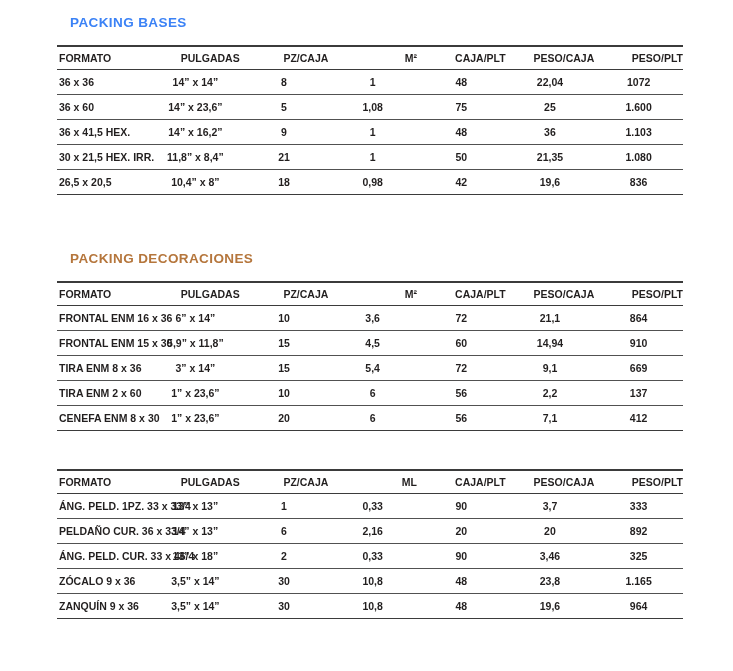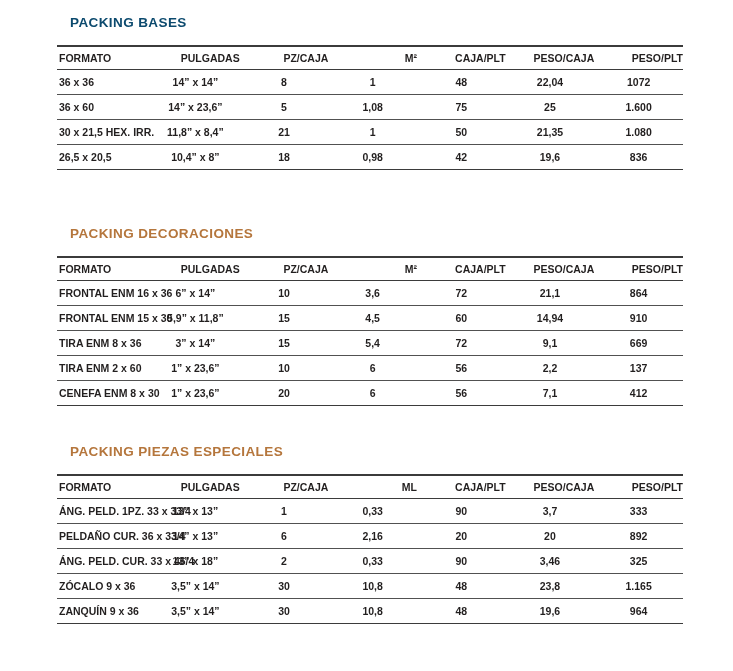--- a/index.html
+++ b/index.html
@@ -61,21 +61,21 @@
     text-align: left;
     padding-left: 2px;
   }
 </style>
 </head>
 <body style="color: rgb(34, 31, 31); background: rgb(255, 255, 255);">
 
 <div class="content">
 
   <section class="packing-section s1">
-    <h2 class="section-title" style="color: #0c4a6e;">PACKING BASES</h2>
+    <h2 class="section-title" style="color: #3b82f6;">PACKING BASES</h2>
     <table class="packing-table">
       <colgroup>
         <col class="col-formato">
           <col>
           <col>
           <col>
           <col>
           <col>
           <col>
       </colgroup>
@@ -103,20 +103,29 @@
           <tr>
             <td>36 x 60</td>
             <td>14” x 23,6”</td>
             <td>5</td>
             <td>1,08</td>
             <td>75</td>
             <td>25</td>
             <td>1.600</td>
           </tr>
           <tr>
+            <td>36 x 41,5 HEX.</td>
+            <td>14” x 16,2”</td>
+            <td>9</td>
+            <td>1</td>
+            <td>48</td>
+            <td>36</td>
+            <td>1.103</td>
+          </tr>
+          <tr>
             <td>30 x 21,5 HEX. IRR.</td>
             <td>11,8” x 8,4”</td>
             <td>21</td>
             <td>1</td>
             <td>50</td>
             <td>21,35</td>
             <td>1.080</td>
           </tr>
           <tr>
             <td>26,5 x 20,5</td>
@@ -198,21 +207,20 @@
             <td>6</td>
             <td>56</td>
             <td>7,1</td>
             <td>412</td>
           </tr>
         </tbody>
     </table>
   </section>
 
   <section class="packing-section s3">
-    <h2 class="section-title" style="color: rgb(181, 118, 60);">PACKING PIEZAS ESPECIALES</h2>
     <table class="packing-table">
       <colgroup>
         <col class="col-formato">
           <col>
           <col>
           <col>
           <col>
           <col>
           <col>
       </colgroup>

